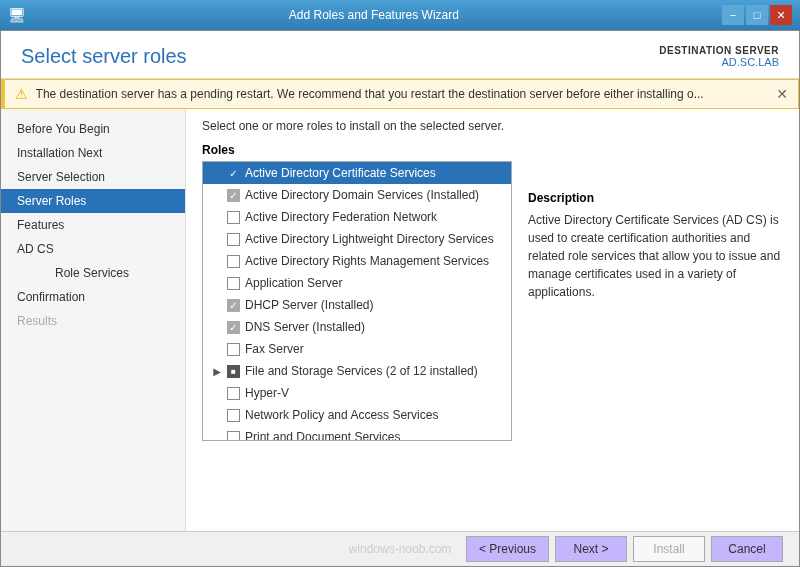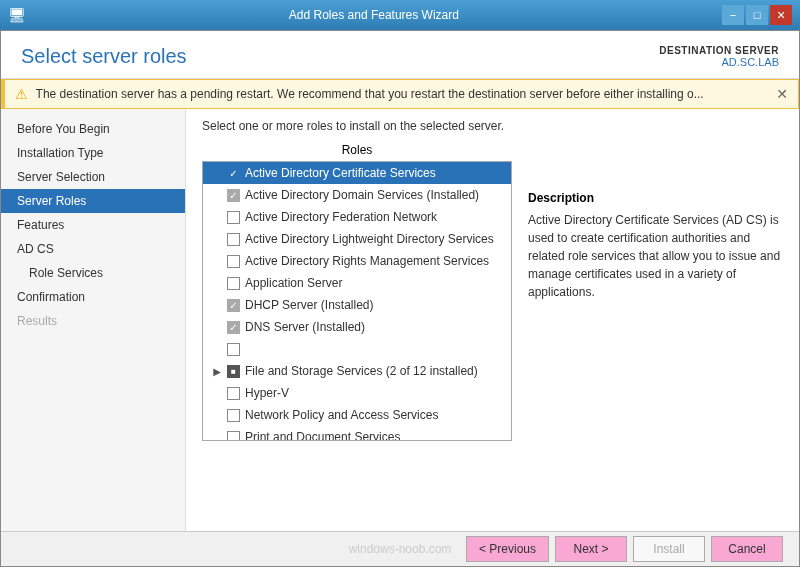--- a/index.html
+++ b/index.html
@@ -125,21 +125,22 @@
       padding: 5px 16px;
       font-size: 12px;
       color: #333;
       cursor: pointer;
     }
     .sidebar-item.active {
       background: #2a72b8;
       color: white;
     }
     .sidebar-item.sub {
-      padding-left: 28px;
+      padding-left: 22px;
+      margin-left: 32px;
     }
     .sidebar-item.disabled {
       color: #aaa;
     }
 
     
     .main-content {
       flex: 1;
       padding: 10px 16px;
       overflow: hidden;
@@ -155,24 +156,23 @@
       display: flex;
       flex: 1;
       gap: 16px;
       overflow: hidden;
     }
     .roles-list-section {
       width: 310px;
       flex-shrink: 0;
     }
     .roles-label {
-      font-weight: normal;
+      font-weight: bold;
       font-size: 12px;
       margin-bottom: 4px;
-      text-align: center;
     }
     .roles-listbox {
       border: 1px solid #aaa;
       height: 280px;
       overflow-y: auto;
       background: white;
       position: relative;
     }
     .roles-listbox::-webkit-scrollbar { width: 14px; }
     .roles-listbox::-webkit-scrollbar-track { background: #f0f0f0; }
@@ -252,21 +252,21 @@
       transform: translateX(-50%);
       font-size: 12px;
       color: #ccc;
       user-select: none;
     }
     .footer-btn {
       min-width: 72px;
       height: 26px;
       padding: 0 12px;
       font-size: 12px;
-      background: #f9a8d4;
+      background: #c4b5fd;
       border: 1px solid #aaa;
       cursor: pointer;
       color: #333;
     }
     .footer-btn.disabled { color: #aaa; cursor: default; background: #f8f8f8; }
   </style>
 </head>
 <body>
 
 <div class="title-bar">
@@ -295,21 +295,21 @@
     <span class="warning-close">✕</span>
   </div>
 
   <div class="content">
 
     <div class="sidebar">
       <div class="sidebar-item">
         <span>Before You Begin</span>
       </div>
       <div class="sidebar-item">
-        <span>Installation Type</span>
+        <span>Installation Next</span>
       </div>
       <div class="sidebar-item">
         <span>Server Selection</span>
       </div>
       <div class="sidebar-item active">
         <span>Server Roles</span>
       </div>
       <div class="sidebar-item">
         <span>Features</span>
       </div>
@@ -372,20 +372,21 @@
                 <span class="role-name">DHCP Server (Installed)</span>
               </div>
               <div class="role-item">
                 <span class="expand-btn"></span>
                 <span class="role-checkbox checked-gray">✓</span>
                 <span class="role-name">DNS Server (Installed)</span>
               </div>
               <div class="role-item">
                 <span class="expand-btn"></span>
                 <span class="role-checkbox"></span>
+                <span class="role-name">Fax Server</span>
               </div>
               <div class="role-item">
                 <span class="expand-btn">▶</span>
                 <span class="role-checkbox indeterminate" style="font-size: 8px;">■</span>
                 <span class="role-name">File and Storage Services (2 of 12 installed)</span>
               </div>
               <div class="role-item">
                 <span class="expand-btn"></span>
                 <span class="role-checkbox"></span>
                 <span class="role-name">Hyper-V</span>

